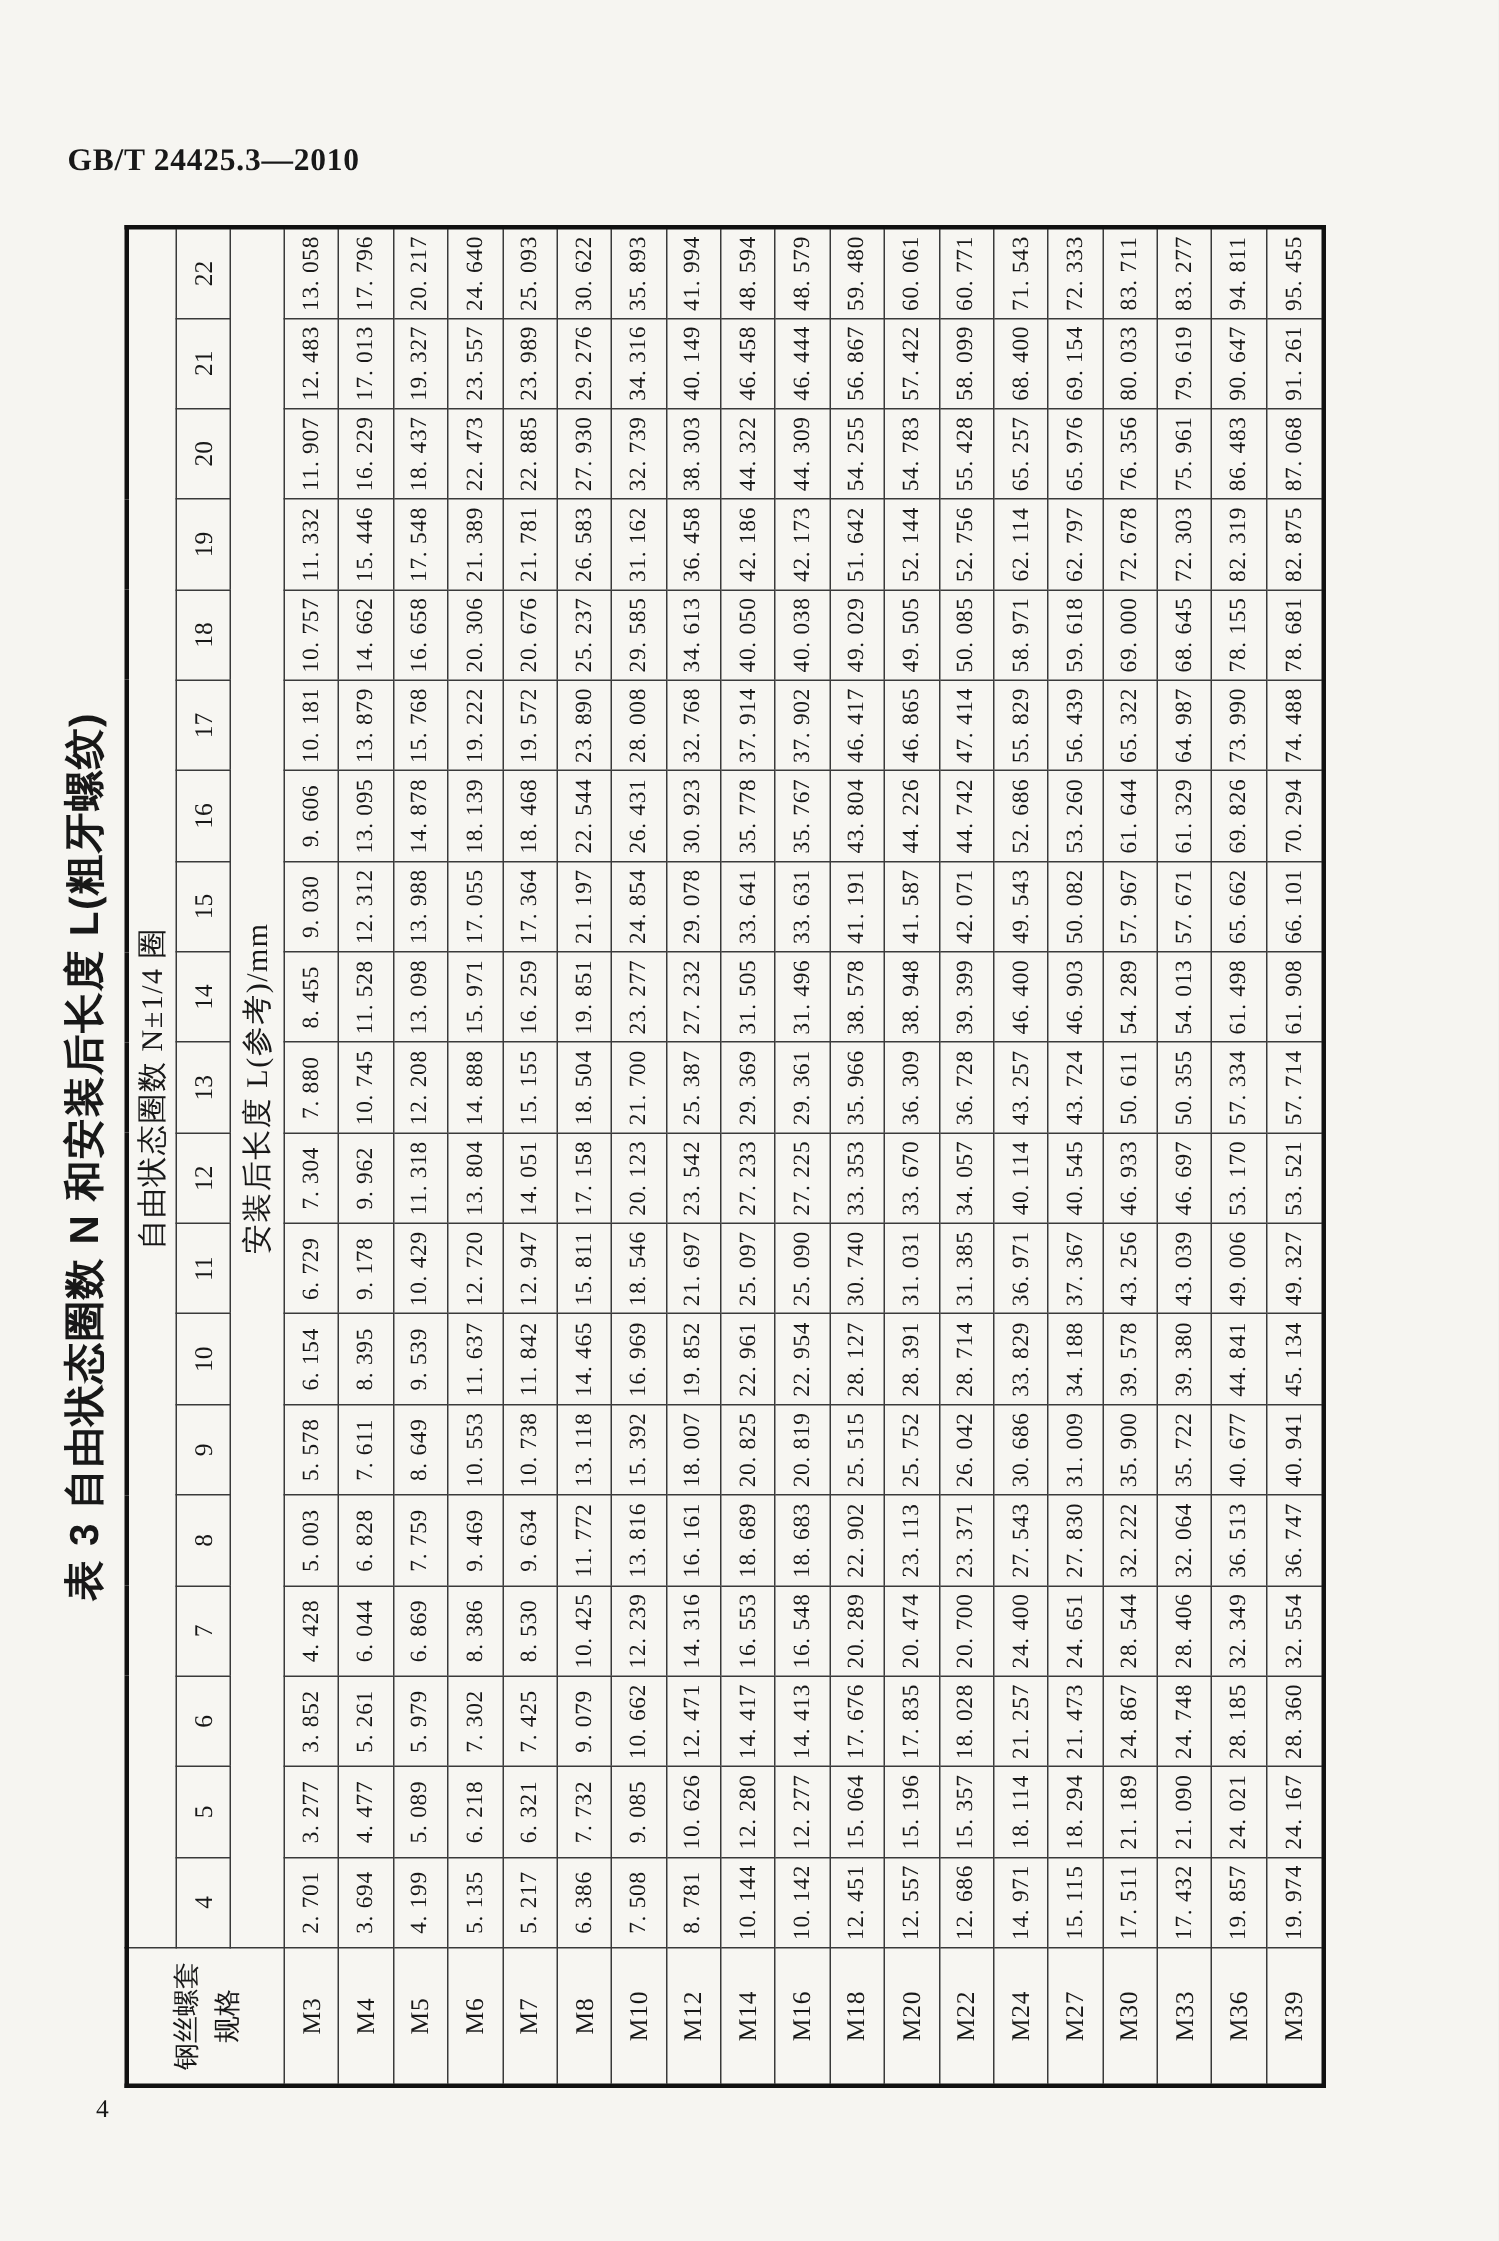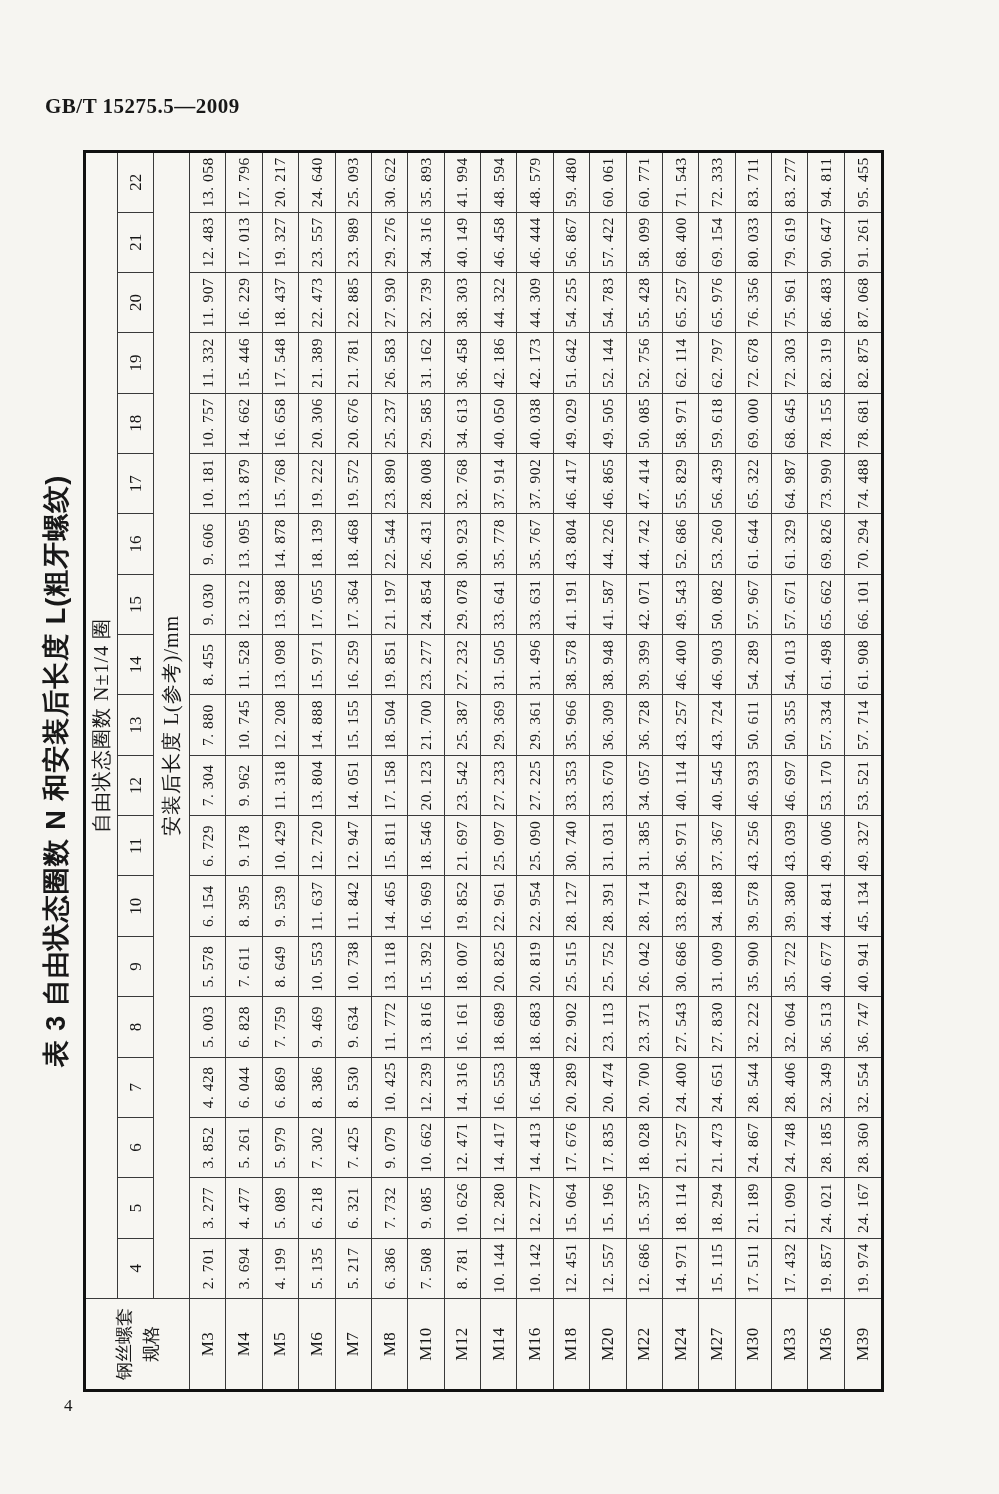--- a/index.html
+++ b/index.html
@@ -94,21 +94,21 @@
   td.val-cell {
     font-size: 15.5px;
     letter-spacing: 0.5px;
     font-family: "Liberation Serif", serif;
   }
 </style>
 </head>
 <body>
 
 <div class="page">
-  <div class="std-code">GB/T 15275.5—2009</div>
+  <div class="std-code">GB/T 24425.3—2010</div>
   <div class="page-num">4</div>
 
   <div class="land">
     <div class="tbl-title">表 3  自由状态圈数 N 和安装后长度 L(粗牙螺纹)</div>
 
     <table class="tbl">
       <colgroup>
         <col style="width:92px">
       <col>
           <col>

